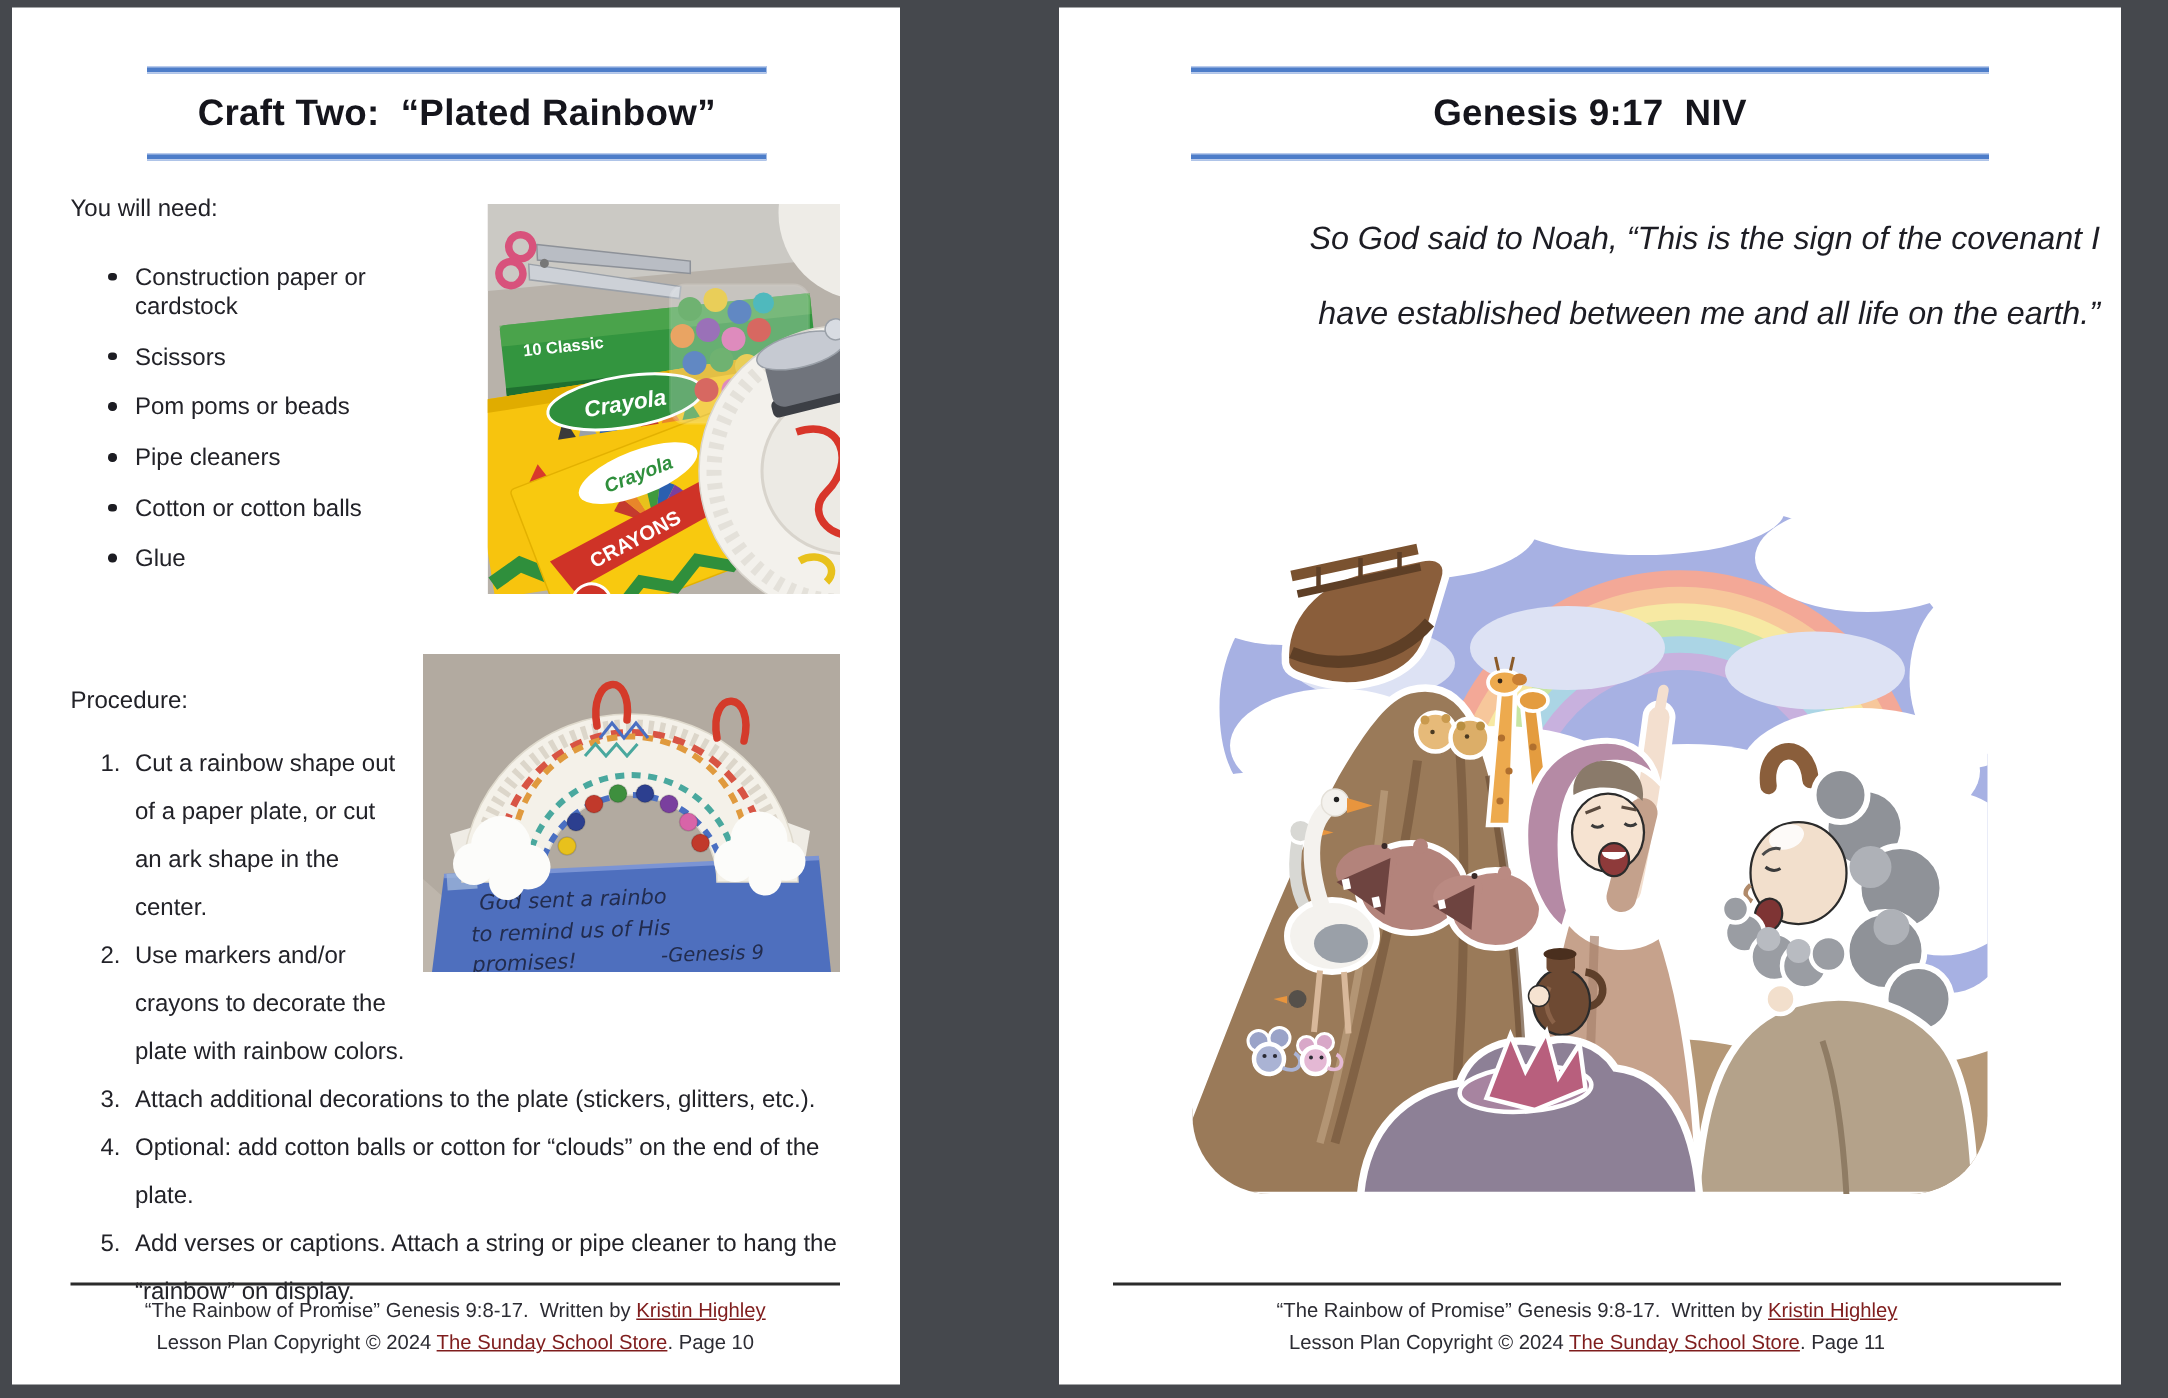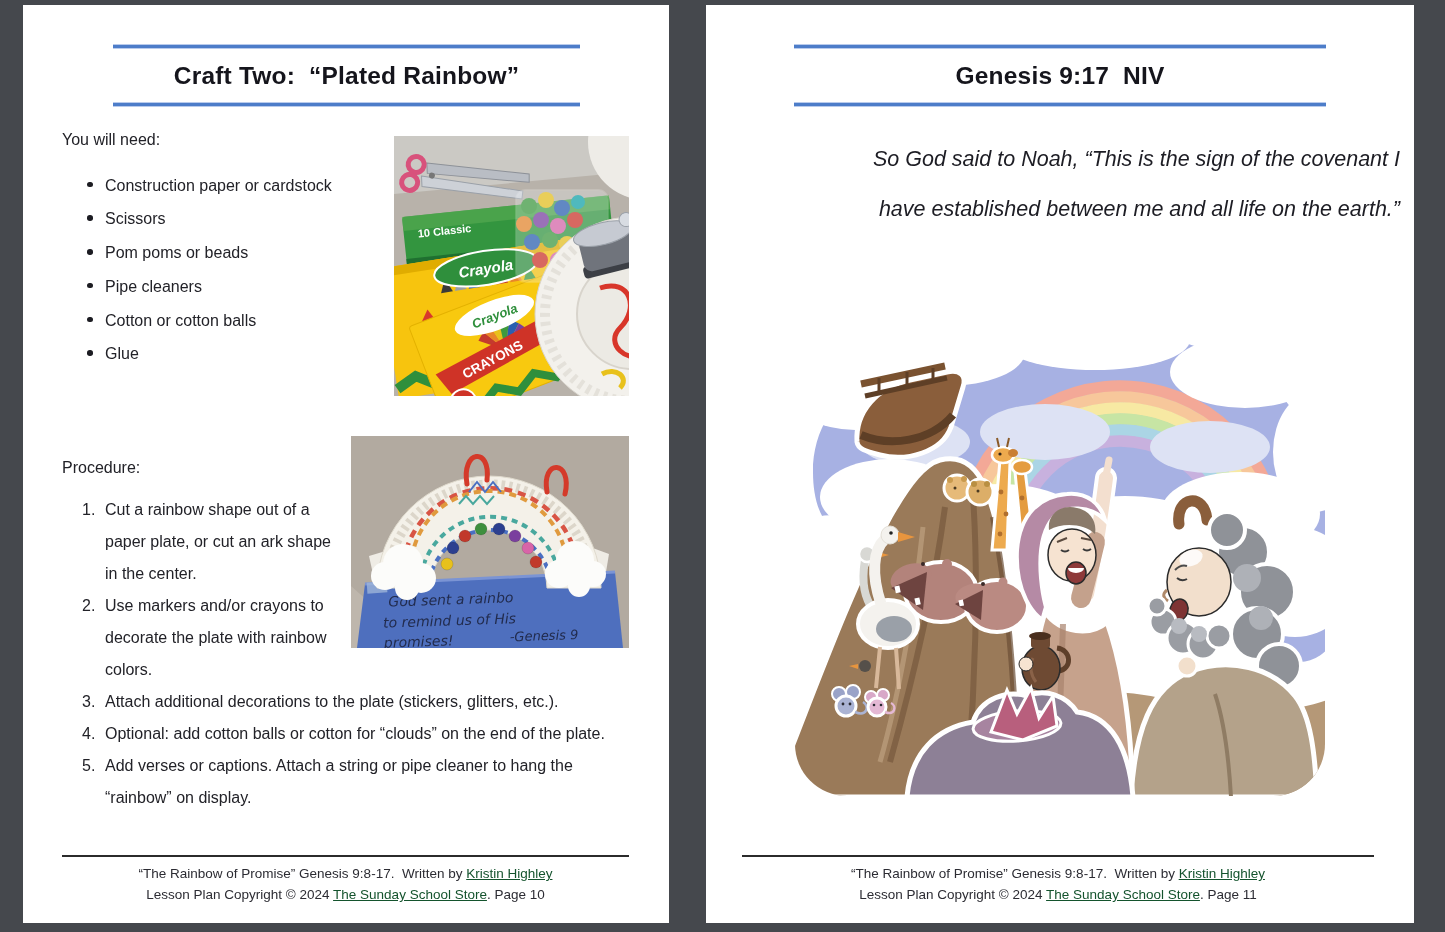--- a/index.html
+++ b/index.html
@@ -3,21 +3,21 @@
 <meta charset="utf-8">
 <style>
   html,body{margin:0;padding:0}
   body{
     width:1445px;height:932px;position:relative;overflow:hidden;
     background:#45484d;
     font-family:"Liberation Sans",sans-serif;
     color:#222228;
   }
   .page{position:absolute;top:5px;height:918px;background:#ffffff;overflow:hidden}
-  #page-left{left:23px;width:646px}
+  #page-left{left:8px;width:592px}
   #page-right{left:706px;width:708px}
 
   
   .ph{margin:39px 89px 0 90px;text-align:center}
   .hline{height:3px;background:#4d7dc9;border-top:1px solid #b9cbec;border-bottom:1px solid #b9cbec}
   .ptitle{font-size:24.5px;font-weight:bold;color:#15151c;margin:0;padding:13px 0 12px;
           white-space:pre-wrap;letter-spacing:.2px}
 
   
   .content{padding:0 40px 0 39px;font-size:16px;line-height:1.3}
@@ -36,21 +36,21 @@
 
   
   .verse{margin:27px 14px 0;text-align:right;font-style:italic;font-size:21.5px;color:#1d1d24}
   .verse p{margin:0;line-height:50px}
   .illus{margin:58px auto 0;width:530px;height:504px}
 
   
   .pfoot{position:absolute;left:39px;right:40px;bottom:17px;text-align:center;
          font-size:13.5px;line-height:1.55;color:#2c2c33}
   .frule{border-top:2px solid #2b2b2b;margin-bottom:7px}
-  .flink{color:#14532d;text-decoration:underline;cursor:pointer}
+  .flink{color:#7f1d1d;text-decoration:underline;cursor:pointer}
   .pre{white-space:pre-wrap}
   .clear{clear:both}
 </style>
 </head>
 <body>
 
 <div class="page" id="page-left">
   <header class="ph">
     <div class="hline"></div>
     <h1 class="ptitle">Craft Two:  “Plated Rainbow”</h1>

